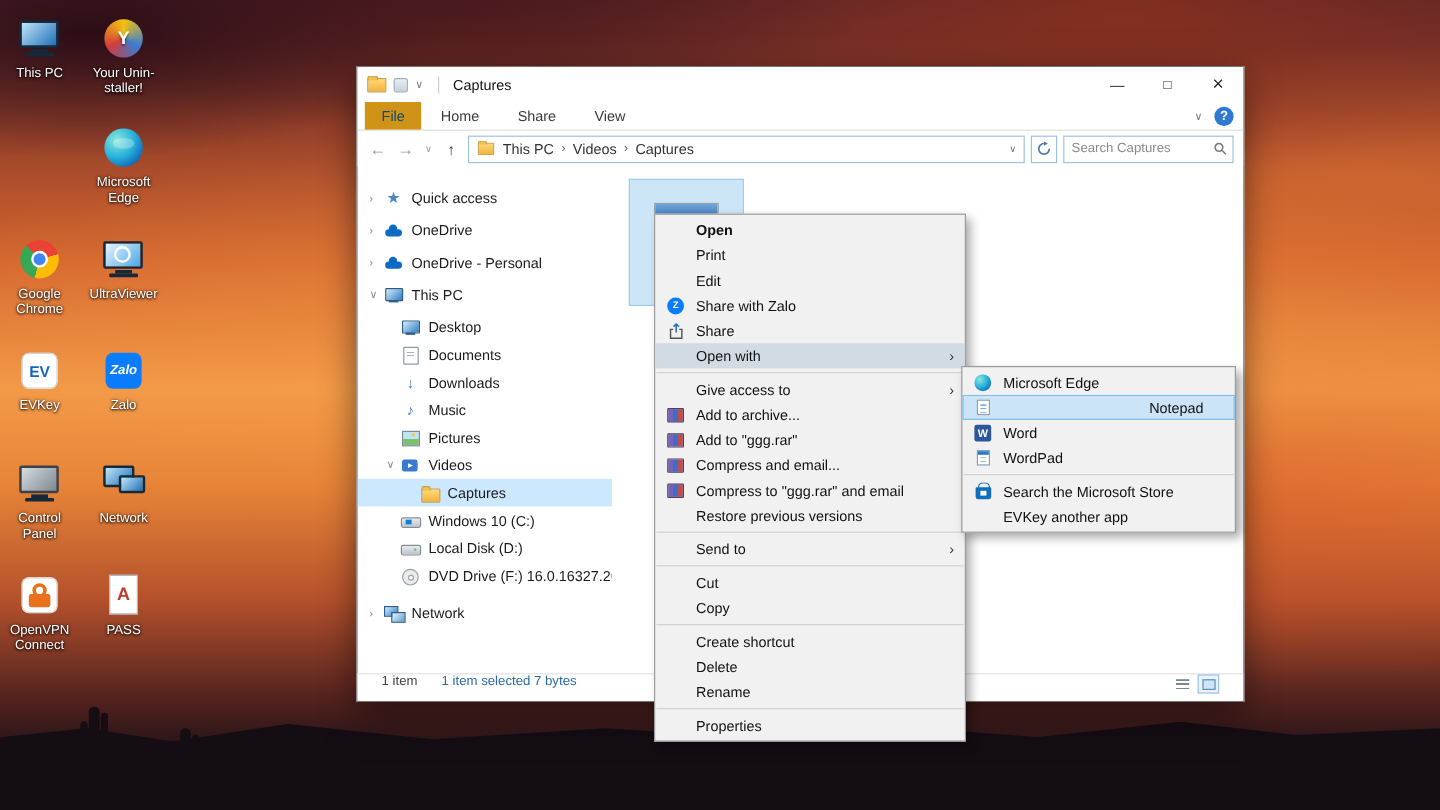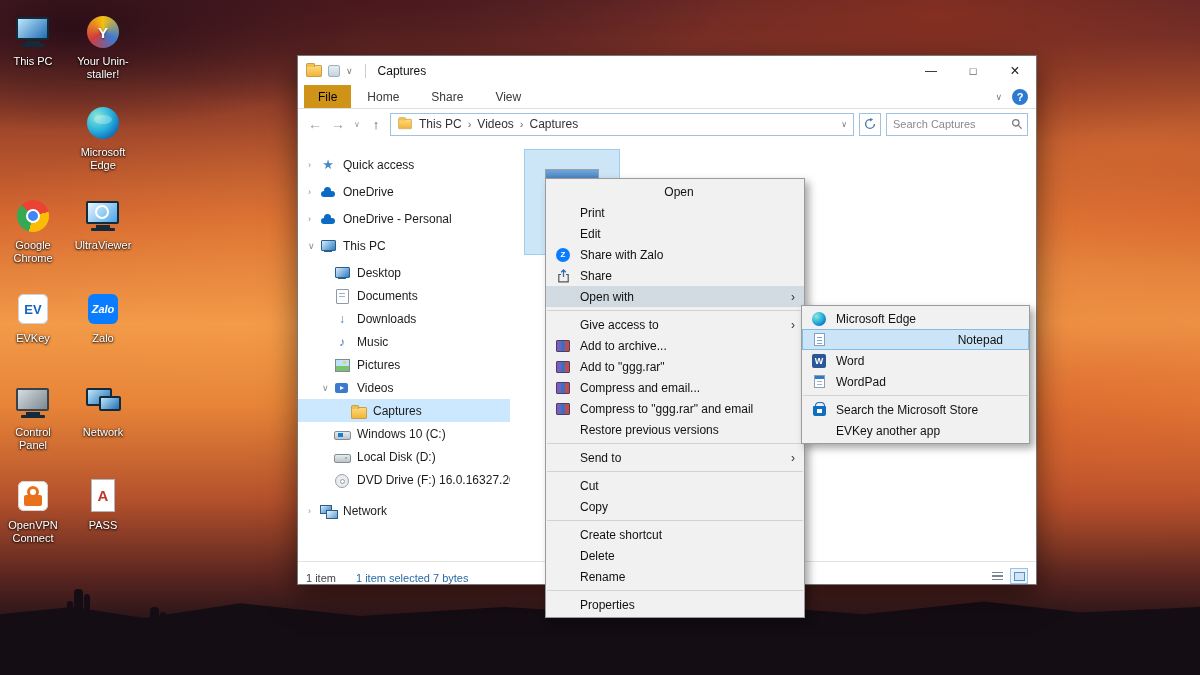--- a/index.html
+++ b/index.html
@@ -59,21 +59,21 @@
   .cbtn.max{font-size:11px;}
   .cbtn.close{font-size:16px;}
   .fold{position:relative;width:16px;height:12px;background:linear-gradient(#ffd978,#f2b43c);border:1px solid #c9a04a;border-radius:1px;flex:none;}
   .fold::before{content:"";position:absolute;top:-3px;left:-1px;width:7px;height:3px;background:#f0c053;border:1px solid #c9a04a;border-bottom:none;border-radius:2px 2px 0 0;}
   .fold.small{transform:scale(.85);}
   .qicon{width:12px;height:12px;background:linear-gradient(#e8eef4,#c6d2dc);border:1px solid #9fb0bd;border-radius:2px;}
   .vmark{color:#777;font-size:9px;}
 
   .ribbon{position:relative;height:24px;display:flex;align-items:stretch;background:#fff;border-bottom:1px solid #dfdfdf;}
   .rtab{padding:4px 16px 3px;font-size:12px;color:#3a3a3a;display:flex;align-items:center;}
-  .rtab.file{background:#cf9417;color:#000000;margin-left:6px;padding:4px 14px 3px;}
+  .rtab.file{background:#cf9417;color:#0c4a6e;margin-left:6px;padding:4px 14px 3px;}
   .ribbon-right{position:absolute;right:8px;top:0;height:24px;display:flex;align-items:center;gap:10px;}
   .helpdot{width:16px;height:16px;border-radius:50%;background:#2f7ad1;color:#fff;font-size:11px;font-weight:bold;display:flex;align-items:center;justify-content:center;}
 
   .addr{height:30px;display:flex;align-items:center;gap:5px;padding:3px 8px;background:#fff;}
   .nava{width:18px;text-align:center;font-size:14px;color:#9a9a9a;}
   .nava.up{color:#444;font-size:13px;}
   .nava.drop{font-size:8px;width:10px;}
   .crumbbox{flex:1;height:23px;border:1px solid #9fc2e0;display:flex;align-items:center;gap:6px;padding:0 6px;font-size:12px;color:#333;}
   .crumb-sep{color:#666;font-size:11px;}
   .crumb-drop{margin-left:auto;color:#777;font-size:8px;}
@@ -114,34 +114,34 @@
   .t-dvd::after{content:"";position:absolute;left:6px;top:6px;width:3px;height:3px;border-radius:50%;background:#fff;border:1px solid #9aa1a8;}
   .t-net::before{content:"";position:absolute;left:0;top:1px;width:10px;height:7px;background:linear-gradient(135deg,#d6ecfb,#2f7cc3);border:1px solid #2b5d8a;}
   .t-net::after{content:"";position:absolute;left:6px;top:6px;width:10px;height:7px;background:linear-gradient(135deg,#eef7fd,#5d9bd4);border:1px solid #2b5d8a;}
 
   .contentpane{flex:1;position:relative;background:#fff;}
   .tile{position:absolute;left:14px;top:10px;width:96px;height:106px;background:#cde6f7;border:1px solid #9fcdee;display:flex;align-items:center;justify-content:center;}
   .ficon{width:54px;height:66px;background:#fff;border:1px solid #98a0a8;position:relative;}
   .ficon::before{content:"";position:absolute;left:0;top:0;right:0;height:12px;background:linear-gradient(#6ea6dc,#3c74b4);}
   .ficon::after{content:"";position:absolute;left:7px;top:20px;right:7px;height:34px;background:repeating-linear-gradient(180deg,#c8d2da 0 2px,transparent 2px 8px);}
 
-  .statusbar{position:absolute;left:0;right:0;bottom:0;height:23px;border-top:1px solid #e3e3e3;display:flex;align-items:flex-end;font-size:11px;padding:0 8px;gap:20px;background:#fff;}
+  .statusbar{position:absolute;left:0;right:0;bottom:0;height:23px;border-top:1px solid #e3e3e3;display:flex;align-items:flex-start;font-size:11px;padding:0 20px;gap:20px;background:#fff;}
   .st-count{color:#444;}
   .st-sel{color:#2a6aa5;}
   .st-right{margin-left:auto;display:flex;gap:4px;align-items:center;}
   .viewbtn{width:18px;height:16px;display:flex;align-items:center;justify-content:center;}
   .viewbtn.active{border:1px solid #9fc2e0;background:#e8f3fb;}
   .vb-lines{width:11px;height:9px;background:repeating-linear-gradient(180deg,#7a8894 0 1.5px,transparent 1.5px 3.5px);}
   .vb-thumb{width:11px;height:9px;border:1.5px solid #5b8fc0;background:#cfe5f5;}
 
   
   .cmenu{position:absolute;left:545px;top:178px;width:260px;background:#f1f1f1;border:1px solid #9b9b9b;box-shadow:4px 4px 8px rgba(0,0,0,.35);padding:2px 0;font-size:12px;z-index:10;}
   .smenu{position:absolute;left:801px;top:305px;width:229px;background:#f1f1f1;border:1px solid #9b9b9b;box-shadow:4px 4px 8px rgba(0,0,0,.35);padding:2px 0;font-size:12px;z-index:20;}
   .cmi{position:relative;height:21px;display:flex;align-items:center;padding:0 26px 0 34px;color:#111;white-space:nowrap;}
-  .cmi.default{font-weight:normal;justify-content:center;}
+  .cmi.default{font-weight:bold;}
   .cmi.hot{background:#d3dbe2;}
   .cmi.selblue{background:#cbe4f7;box-shadow:inset 0 0 0 1px #84bde4;justify-content:flex-end;}
   .cmi .ico{position:absolute;left:8px;top:0;width:18px;height:21px;display:flex;align-items:center;justify-content:center;}
   .cmi .sub{position:absolute;right:9px;top:50%;transform:translateY(-50%);font-size:12px;color:#333;}
   .msep{border-top:1px solid #d2d2d2;margin:3px 1px;}
   .mi-zalo{width:14px;height:14px;border-radius:50%;background:#0a7cff;color:#fff;font-size:8px;font-weight:bold;display:flex;align-items:center;justify-content:center;}
   .mi-shield{width:13px;height:14px;background:conic-gradient(#f2b10e 0 90deg,#135ea9 90deg 180deg,#f2b10e 180deg 270deg,#135ea9 270deg);clip-path:polygon(50% 0,100% 15%,100% 58%,50% 100%,0 58%,0 15%);}
   .mi-rar{width:14px;height:12px;background:linear-gradient(90deg,#7b5fc0 0 33%,#3a6fc4 33% 66%,#c24b4b 66%);border:1px solid #4a3f66;border-radius:1px;}
   .mi-edge{width:14px;height:14px;border-radius:50%;background:radial-gradient(circle at 32% 30%,#8ce8d8,#2bb3dd 45%,#0c68b8 85%);}
   .mi-notepad{width:11px;height:13px;background:#fff;border:1px solid #8aa0b8;position:relative;}

